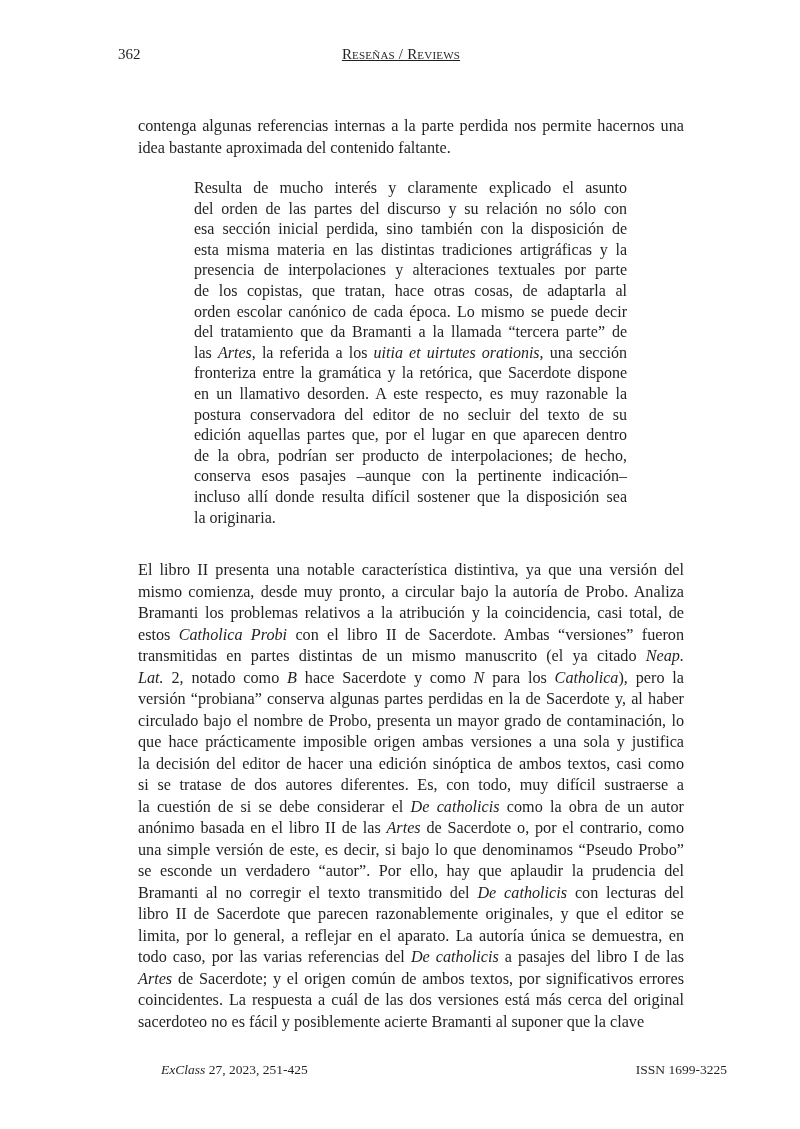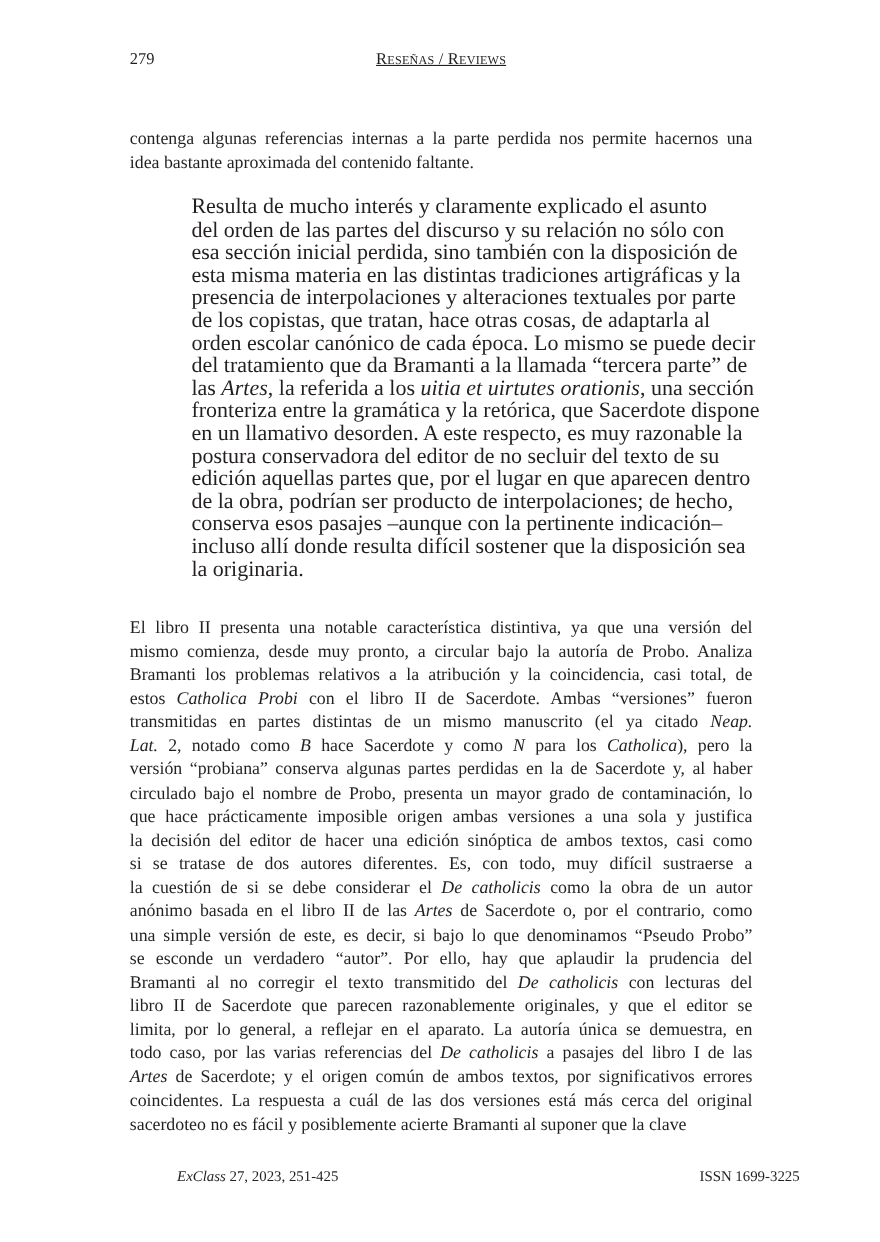--- a/index.html
+++ b/index.html
@@ -13,39 +13,39 @@
       font-size: 15px;
     }
     .page-number { position: absolute; left: 0; top: 0; }
     .running-head {
       position: absolute; left: 0; right: 0; top: 0; text-align: center;
       font-variant: small-caps; letter-spacing: 0.2px; text-decoration: underline;
     }
     .block { position: absolute; left: 118px; width: 566px; font-size: 16.2px; }
     .line {
       height: 21.5px; line-height: 21.5px; white-space: nowrap;
-      text-align: justify; text-align-last: justify;
+      text-align: justify; text-align-last: justify; margin-left: 20px;
     }
     .line.last { text-align-last: left; }
-    .quote { position: absolute; left: 174px; width: 453px; font-size: 20px; }
+    .quote { position: absolute; left: 174px; width: 453px; font-size: 16px; }
     .quote .line { height: 20.6px; line-height: 20.6px; }
     i { font-style: italic; }
     .footer {
       position: absolute; top: 1062px; left: 118px; width: 566px; height: 20px;
       font-size: 13.5px;
       margin-left: 43px;
     }
     .footer-left { position: absolute; left: 0; top: 0; }
     .footer-right { position: absolute; right: 0; top: 0; text-align: right; }
   </style>
 </head>
 <body>
 
 <div class="header">
-  <span class="page-number">279</span>
+  <span class="page-number">362</span>
   <span class="running-head">Reseñas / Reviews</span>
 </div>
 
 <div class="block" style="top:116px;">
     <div class="line">contenga algunas referencias internas a la parte perdida nos permite hacernos una</div>
     <div class="line last">idea bastante aproximada del contenido faltante.</div>
   </div>
 
 <div class="quote" style="top:178px;">
     <div class="line">Resulta de mucho interés y claramente explicado el asunto</div>

